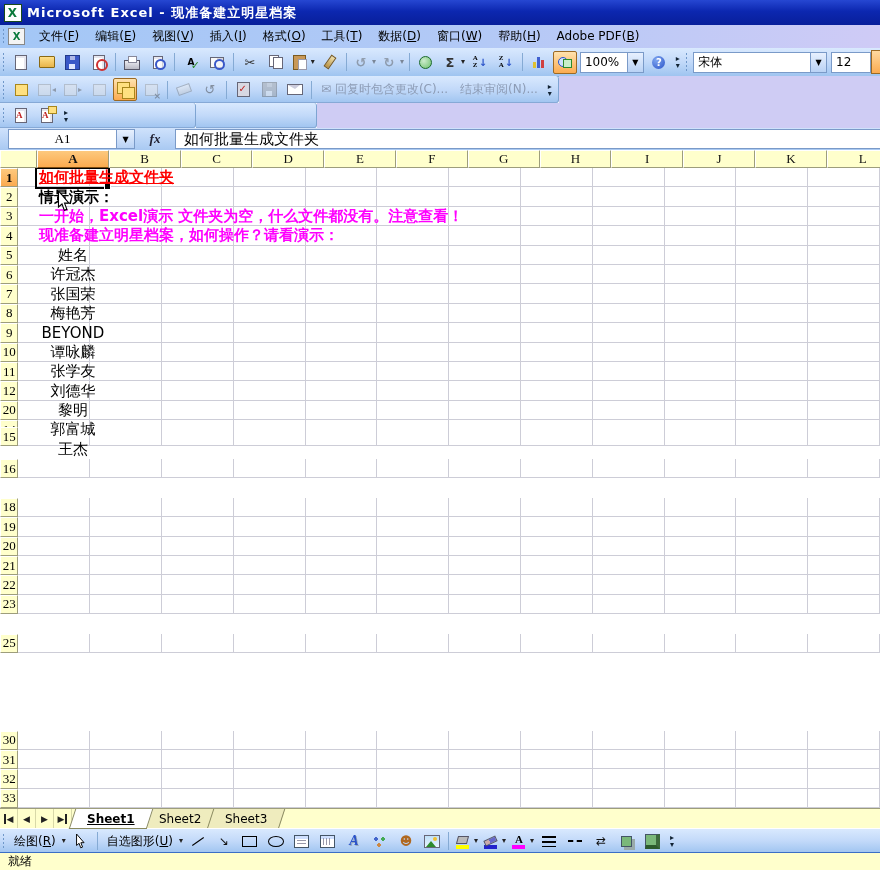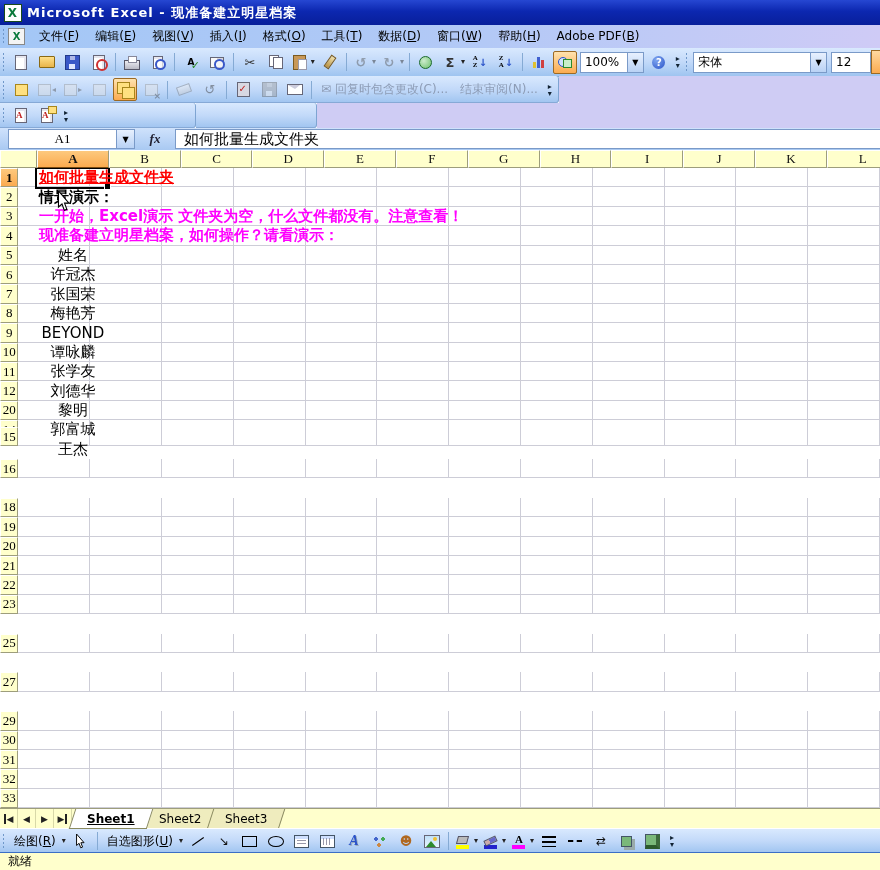--- a/index.html
+++ b/index.html
@@ -804,50 +804,20 @@
         <div class="gcell" style="width: 71.8px; flex: 0 0 auto;"></div>
         <div class="gcell" style="width: 71.8px; flex: 0 0 auto;"></div>
         <div class="gcell" style="width: 71.8px; flex: 0 0 auto;"></div>
         <div class="gcell" style="width: 71.8px; flex: 0 0 auto;"></div>
         <div class="gcell" style="width: 71.8px; flex: 0 0 auto;"></div>
         <div class="gcell" style="width: 71.8px; flex: 0 0 auto;"></div>
         <div class="gcell" style="width: 71.8px; flex: 0 0 auto;"></div>
         <div class="gcell" style="width: 71.8px; flex: 0 0 auto;"></div>
         <div class="gcell" style="width: 71.8px; flex: 0 0 auto;"></div>
       </div>
-      <div class="grow" style="top: 504.4px; height: 19.4px;">
-        <div class="rhead">27</div>
-        <div class="gcell" style="width: 71.8px; flex: 0 0 auto;"></div>
-        <div class="gcell" style="width: 71.8px; flex: 0 0 auto;"></div>
-        <div class="gcell" style="width: 71.8px; flex: 0 0 auto;"></div>
-        <div class="gcell" style="width: 71.8px; flex: 0 0 auto;"></div>
-        <div class="gcell" style="width: 71.8px; flex: 0 0 auto;"></div>
-        <div class="gcell" style="width: 71.8px; flex: 0 0 auto;"></div>
-        <div class="gcell" style="width: 71.8px; flex: 0 0 auto;"></div>
-        <div class="gcell" style="width: 71.8px; flex: 0 0 auto;"></div>
-        <div class="gcell" style="width: 71.8px; flex: 0 0 auto;"></div>
-        <div class="gcell" style="width: 71.8px; flex: 0 0 auto;"></div>
-        <div class="gcell" style="width: 71.8px; flex: 0 0 auto;"></div>
-        <div class="gcell" style="width: 71.8px; flex: 0 0 auto;"></div>
-      </div>
-      <div class="grow" style="top: 543.2px; height: 19.4px;">
-        <div class="rhead">29</div>
-        <div class="gcell" style="width: 71.8px; flex: 0 0 auto;"></div>
-        <div class="gcell" style="width: 71.8px; flex: 0 0 auto;"></div>
-        <div class="gcell" style="width: 71.8px; flex: 0 0 auto;"></div>
-        <div class="gcell" style="width: 71.8px; flex: 0 0 auto;"></div>
-        <div class="gcell" style="width: 71.8px; flex: 0 0 auto;"></div>
-        <div class="gcell" style="width: 71.8px; flex: 0 0 auto;"></div>
-        <div class="gcell" style="width: 71.8px; flex: 0 0 auto;"></div>
-        <div class="gcell" style="width: 71.8px; flex: 0 0 auto;"></div>
-        <div class="gcell" style="width: 71.8px; flex: 0 0 auto;"></div>
-        <div class="gcell" style="width: 71.8px; flex: 0 0 auto;"></div>
-        <div class="gcell" style="width: 71.8px; flex: 0 0 auto;"></div>
-        <div class="gcell" style="width: 71.8px; flex: 0 0 auto;"></div>
-      </div>
       <div class="grow" style="top: 562.6px; height: 19.4px;">
         <div class="rhead">30</div>
         <div class="gcell" style="width: 71.8px; flex: 0 0 auto;"></div>
         <div class="gcell" style="width: 71.8px; flex: 0 0 auto;"></div>
         <div class="gcell" style="width: 71.8px; flex: 0 0 auto;"></div>
         <div class="gcell" style="width: 71.8px; flex: 0 0 auto;"></div>
         <div class="gcell" style="width: 71.8px; flex: 0 0 auto;"></div>
         <div class="gcell" style="width: 71.8px; flex: 0 0 auto;"></div>
         <div class="gcell" style="width: 71.8px; flex: 0 0 auto;"></div>
         <div class="gcell" style="width: 71.8px; flex: 0 0 auto;"></div>

